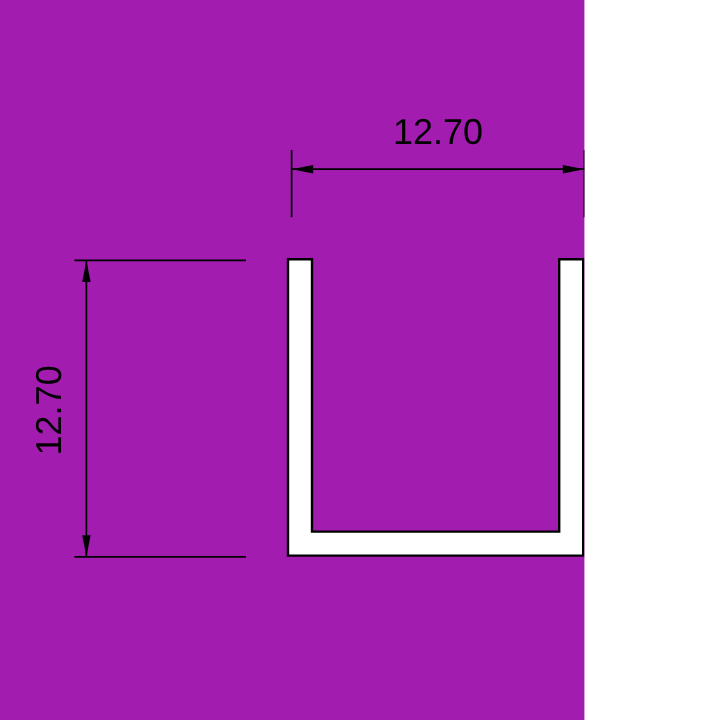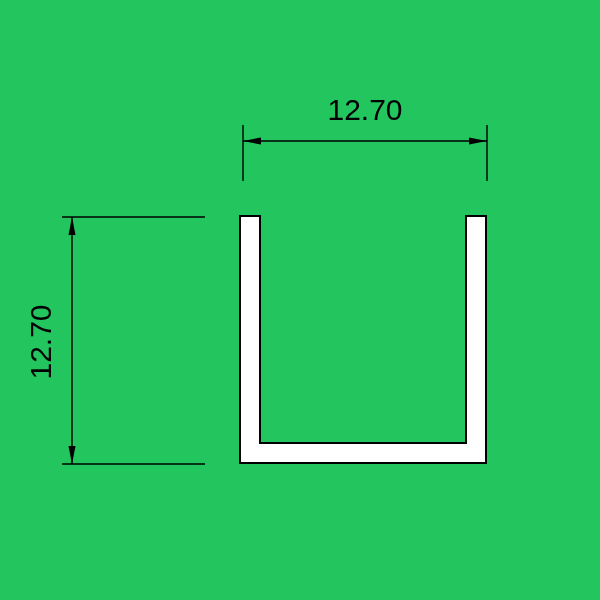--- a/index.html
+++ b/index.html
@@ -2,23 +2,23 @@
 <html><head>
 <meta charset="utf-8">
 <style>
   html, body {
     margin: 0;
     padding: 0;
     background: #ffffff;
   }
   .canvas {
     position: relative;
-    width: 600px;
+    width: 487px;
     height: 600px;
-    background: #22c55e;
+    background: #a21caf;
     overflow: hidden;
   }
   svg {
     display: block;
   }
   .dim-label {
     font-family: "Liberation Sans", sans-serif;
     font-size: 30px;
     fill: #000000;
   }

